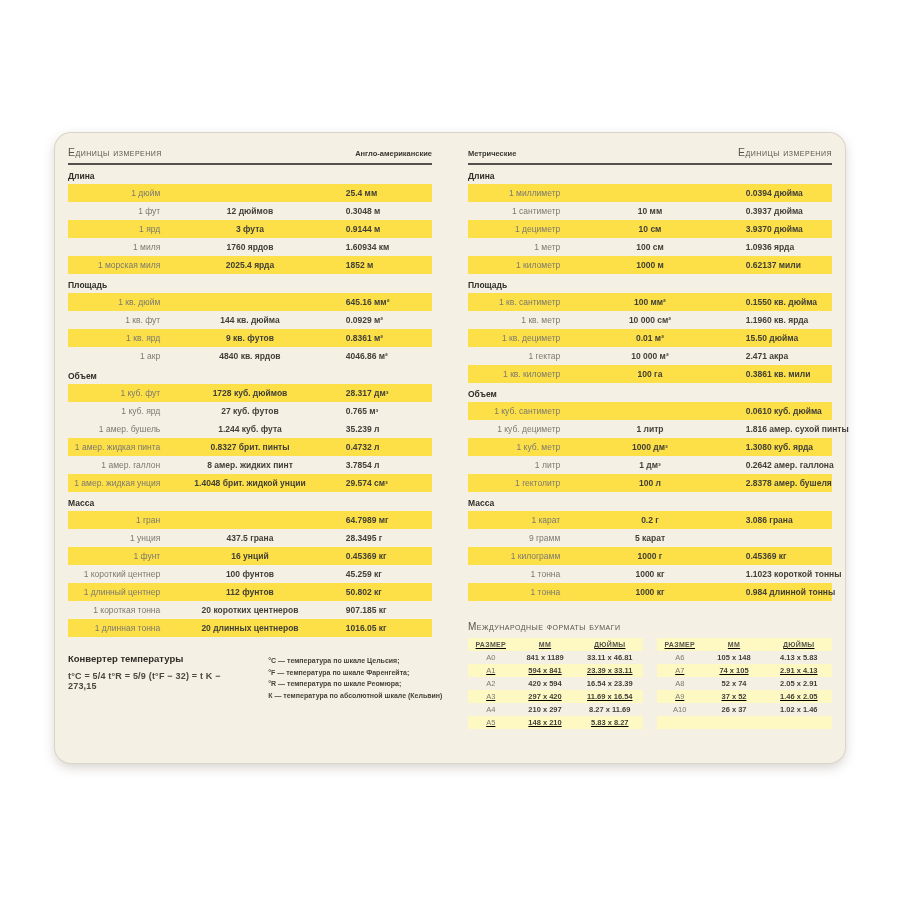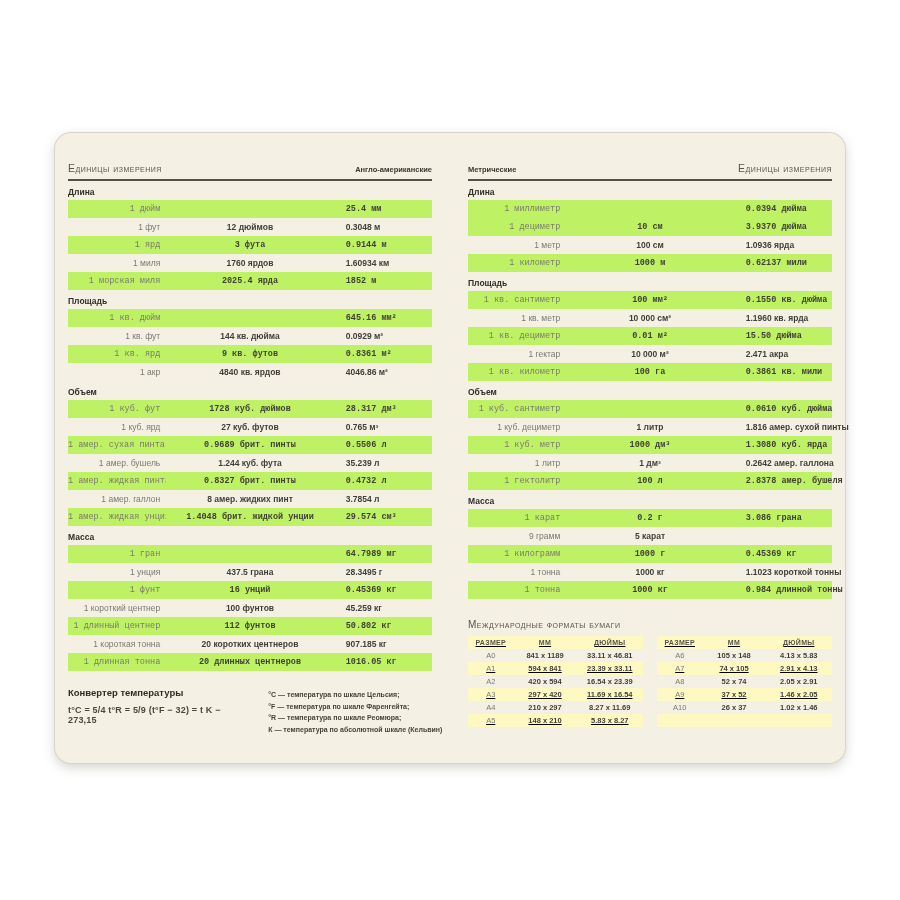--- a/index.html
+++ b/index.html
@@ -1,27 +1,27 @@
 <!DOCTYPE html>
 <html><head>
 <meta charset="utf-8">
 <style>
   html,body{margin:0;padding:0;background:#ffffff;width:900px;height:900px;position:relative;
     font-family:"Liberation Sans", sans-serif;-webkit-font-smoothing:antialiased;}
   .panel{position:absolute;left:55px;top:133px;width:790px;height:630px;background:#f5f0e4;
     border-radius:16px;box-shadow:0 0 0 1px #dad5c9, 0 4px 12px rgba(110,100,80,.30);}
   .spread{display:flex;gap:36px;padding:13px 13px 0 13px;}
-  .col{flex:1;min-width:0;margin-top:16px;}
+  .col{flex:1;min-width:0;}
   .hdr{display:flex;justify-content:space-between;align-items:baseline;height:15px;}
   .pg-title{font-variant:small-caps;letter-spacing:.5px;font-size:10.5px;color:#56544c;}
   .corner{font-size:7.5px;font-weight:bold;color:#38372f;}
   .rule{border-top:2px solid #53514a;margin-top:2px;}
   .sec-title{font-size:8.5px;font-weight:bold;color:#2f2e28;margin:6px 0 3px 0;}
   .row{display:grid;grid-template-columns:27% 46% 27%;height:18px;align-items:center;font-size:8.5px;}
-  .row.striped{background:#bef264;font-family:Liberation Mono, monospace;}
+  .row.striped{background:#fde047;}
   .c1{text-align:right;color:#7b7970;padding-right:6px;white-space:nowrap;overflow:hidden;}
   .c2{text-align:center;font-weight:bold;color:#403f38;white-space:nowrap;}
   .c3{text-align:left;font-weight:bold;color:#403f38;padding-left:12px;white-space:nowrap;}
   .temp{display:flex;margin-top:16px;gap:18px;}
   .temp-left{width:55%;}
   .temp-title{font-size:9.5px;font-weight:bold;color:#2e2d27;margin-bottom:7px;}
   .temp-formula{font-size:9px;font-weight:bold;color:#4a483f;letter-spacing:.2px;}
   .temp-notes{width:45%;padding-top:2px;}
   .temp-note{font-size:7px;font-weight:bold;color:#45433a;line-height:11.5px;white-space:nowrap;}
   .paper-title{font-variant:small-caps;letter-spacing:.5px;font-size:10px;color:#56544c;margin:20px 0 6px 0;}
@@ -103,25 +103,20 @@
             <div class="row striped">
               <span class="c1">1 куб. фут</span>
               <span class="c2">1728 куб. дюймов</span>
               <span class="c3">28.317 дм³</span>
             </div>
             <div class="row">
               <span class="c1">1 куб. ярд</span>
               <span class="c2">27 куб. футов</span>
               <span class="c3">0.765 м³</span>
             </div>
-            <div class="row striped">
-              <span class="c1">1 амер. сухая пинта</span>
-              <span class="c2">0.9689 брит. пинты</span>
-              <span class="c3">0.5506 л</span>
-            </div>
             <div class="row">
               <span class="c1">1 амер. бушель</span>
               <span class="c2">1.244 куб. фута</span>
               <span class="c3">35.239 л</span>
             </div>
             <div class="row striped">
               <span class="c1">1 амер. жидкая пинта</span>
               <span class="c2">0.8327 брит. пинты</span>
               <span class="c3">0.4732 л</span>
             </div>
@@ -197,20 +192,25 @@
       </div>
       <div class="rule"></div>
       <div>
           <div class="section">
             <div class="sec-title">Длина</div>
             <div class="row striped">
               <span class="c1">1 миллиметр</span>
               <span class="c2"></span>
               <span class="c3">0.0394 дюйма</span>
             </div>
+            <div class="row">
+              <span class="c1">1 сантиметр</span>
+              <span class="c2">10 мм</span>
+              <span class="c3">0.3937 дюйма</span>
+            </div>
             <div class="row striped">
               <span class="c1">1 дециметр</span>
               <span class="c2">10 см</span>
               <span class="c3">3.9370 дюйма</span>
             </div>
             <div class="row">
               <span class="c1">1 метр</span>
               <span class="c2">100 см</span>
               <span class="c3">1.0936 ярда</span>
             </div>

